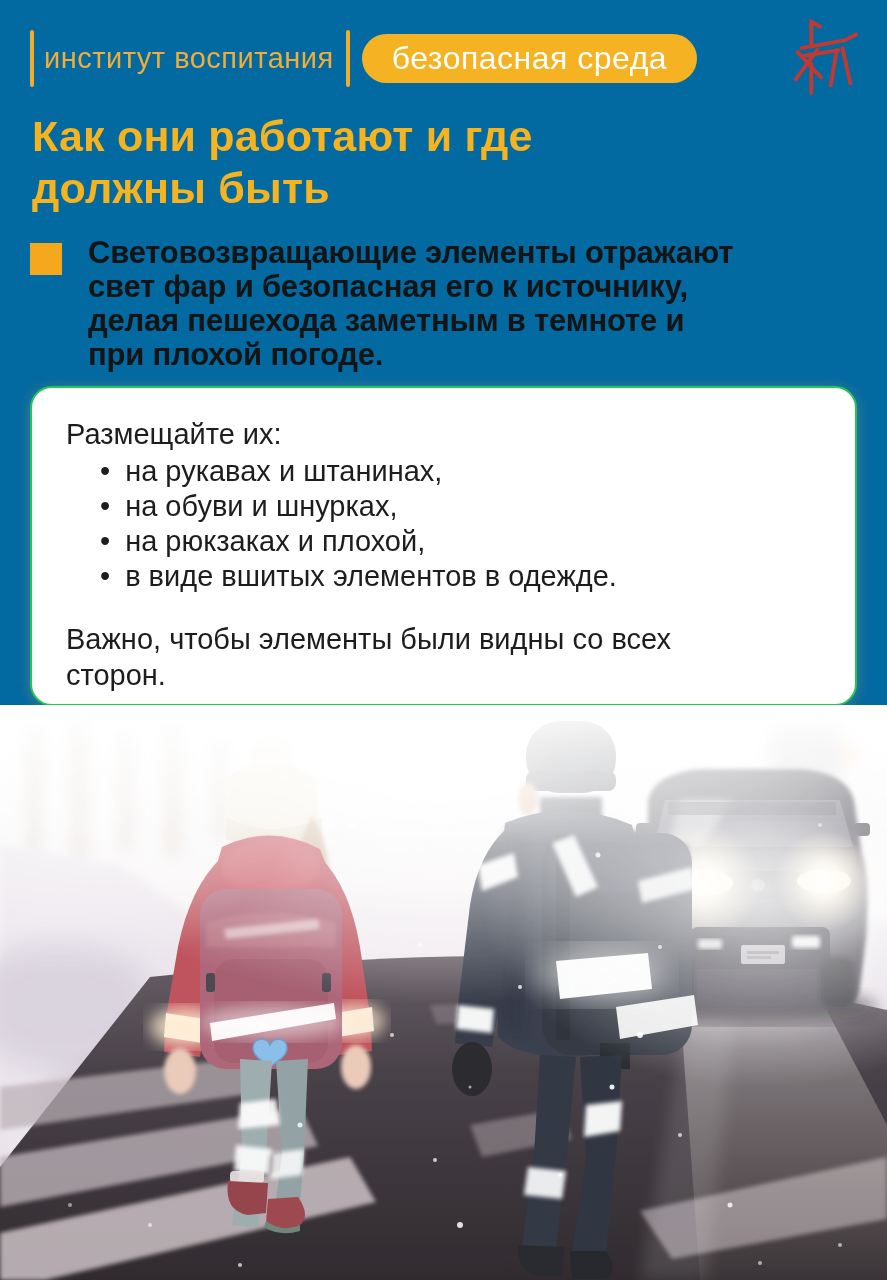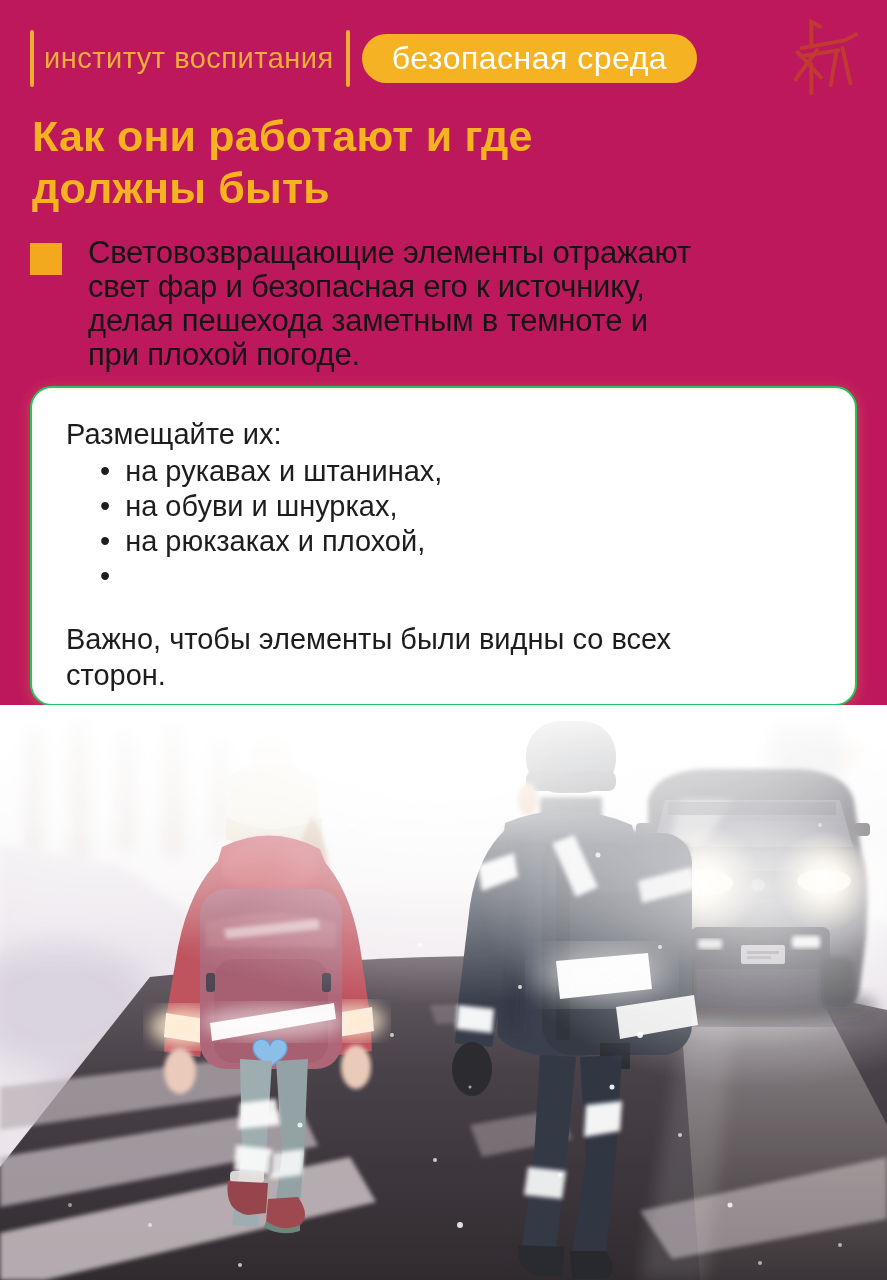--- a/index.html
+++ b/index.html
@@ -1,36 +1,36 @@
 <!DOCTYPE html>
 <html><head>
 <meta charset="utf-8">
 <style>
   html,body{margin:0;padding:0;background:#ffffff;}
   .page{
     position:relative;width:887px;height:1280px;overflow:hidden;
-    background:#be185d;font-family:"Liberation Sans",sans-serif;
+    background:#0369a1;font-family:"Liberation Sans",sans-serif;
     -webkit-font-smoothing:antialiased;
   }
   
   .header{position:absolute;top:28px;left:30px;right:22px;height:60px;display:flex;align-items:center;}
   .brand-bar{width:4px;height:57px;background:#F0AC2F;border-radius:2px;flex:0 0 auto;}
   .brand-text{color:#EFAD3A;font-size:29px;letter-spacing:.5px;margin:0 12px 0 10px;white-space:nowrap;}
   .badge-pill{
     margin-left:12px;height:49px;line-height:49px;padding:0 30px;border-radius:26px;
     background:#F5B324;color:#ffffff;font-size:32px;letter-spacing:.5px;white-space:nowrap;
   }
   .header-spacer{flex:1 1 auto;}
   .logo{flex:0 0 auto;margin-right:6px;}
   
   .title{position:absolute;top:110px;left:32px;color:#F5B31F;font-weight:700;font-size:43px;line-height:52px;letter-spacing:.2px;}
   
   .intro{position:absolute;top:236px;left:30px;right:16px;display:flex;align-items:flex-start;}
   .intro-square{width:32px;height:32px;background:#F3A81E;margin-top:7px;flex:0 0 auto;}
-  .intro-text{margin-left:26px;color:#141414;font-weight:400;font-size:31px;line-height:34px;letter-spacing:-.2px;}
+  .intro-text{margin-left:26px;color:#141414;font-weight:700;font-size:31px;line-height:34px;letter-spacing:-.2px;}
   
   .card{
     position:absolute;top:386px;left:30px;width:827px;height:320px;box-sizing:border-box;
     background:#ffffff;border:2px solid #22c55e;border-radius:22px;
     box-shadow:0 2px 14px rgba(234,185,77,.30), inset 0 0 0 1px rgba(252,243,220,.6);
     padding:28px 30px 0 34px;
   }
   .card-lead{color:#1d1d1d;font-size:29px;line-height:36px;}
   .card-list{margin-top:2px;}
   .card-item{display:flex;color:#1d1d1d;font-size:29px;line-height:35px;margin-left:34px;}
@@ -90,20 +90,21 @@
       <div class="card-item">
         <span class="dot">•</span>
         <span>на обуви и шнурках,</span>
       </div>
       <div class="card-item">
         <span class="dot">•</span>
         <span>на рюкзаках и плохой,</span>
       </div>
       <div class="card-item">
         <span class="dot">•</span>
+        <span>в виде вшитых элементов в одежде.</span>
       </div>
     </div>
     <div class="card-note">
       <div>Важно, чтобы элементы были видны со всех</div>
       <div>сторон.</div>
     </div>
   </div>
 
   <div class="photo">
     <svg width="887" height="575" viewBox="0 0 887 575" preserveAspectRatio="none">

